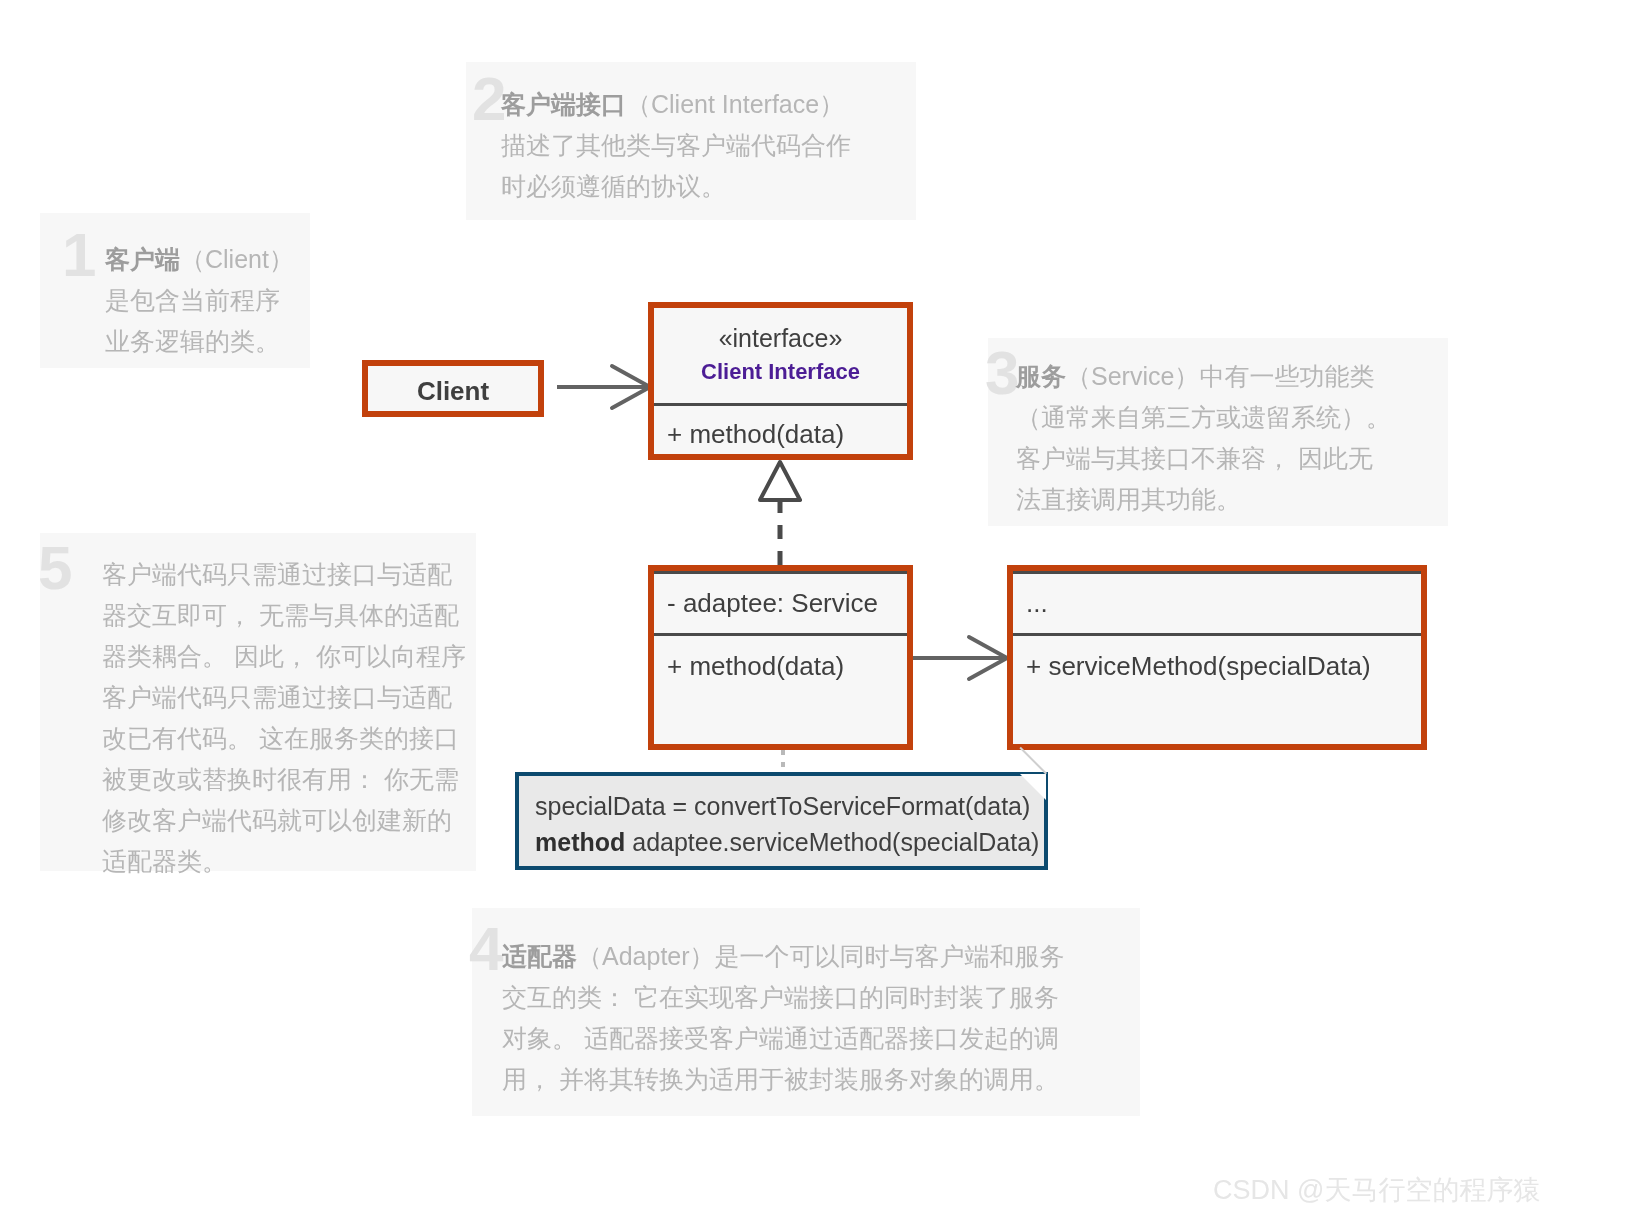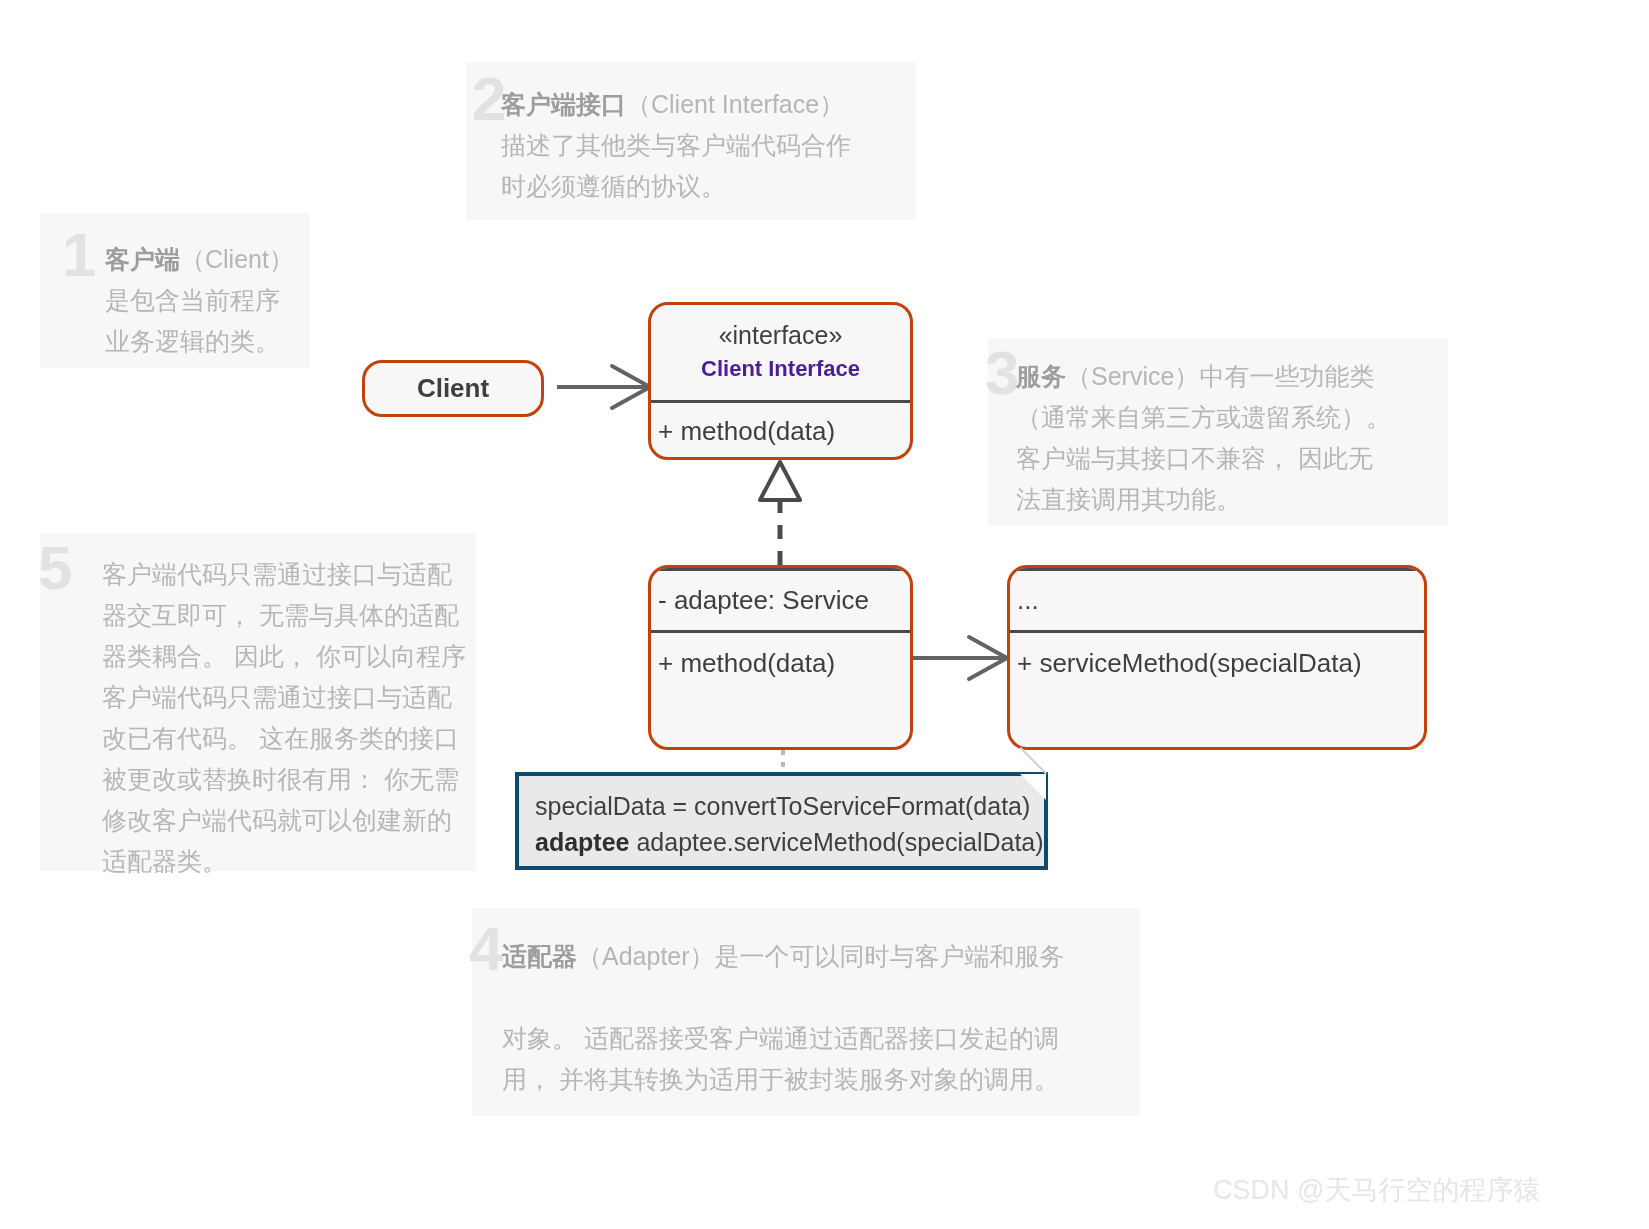--- a/index.html
+++ b/index.html
@@ -40,34 +40,34 @@
   }
   .note .body b {
     color: #9d9d9d;
     font-weight: 700;
   }
 
   
   .uml {
     position: absolute;
     box-sizing: border-box;
-    border: 3px solid #c2410c;
-    border-radius: 20px;
+    border: 6px solid #c2410c;
+    border-radius: 0;
     background: #f7f7f7;
     overflow: hidden;
   }
   .uml .cell {
     box-sizing: border-box;
     display: flex;
     align-items: center;
     color: #3f3f3f;
     font-size: 26px;
   }
   .uml .cell.center { justify-content: center; }
-  .uml .cell.left { justify-content: flex-start; padding-left: 7px; }
+  .uml .cell.left { justify-content: flex-start; padding-left: 13px; }
   .uml .divider {
     height: 3px;
     background: #4a4a4a;
     width: 100%;
   }
   .title-bold {
     font-weight: 700;
     font-size: 22px;
     color: #4c1d95;
   }
@@ -147,21 +147,21 @@
   <div class="body" style="left:28px; top:18px; width:440px;"><b>服务</b><span>（Service）</span><span>中有一些功能类</span><br><span>（通常来自第三方或遗留系统）。</span><br><span>客户端与其接口不兼容， 因此无</span><br><span>法直接调用其功能。</span></div>
 </div>
 
 <div class="note" style="left:40px; top:533px; width:436px; height:338px;">
   <span class="num" style="left:-2px; top:4px;">5</span>
   <div class="body" style="left:62px; top:21px; width:400px;"><span>客户端代码只需通过接口与适配</span><br><span>器交互即可， 无需与具体的适配</span><br><span>器类耦合。 因此， 你可以向程序</span><br><span>客户端代码只需通过接口与适配</span><br><span>改已有代码。 这在服务类的接口</span><br><span>被更改或替换时很有用： 你无需</span><br><span>修改客户端代码就可以创建新的</span><br><span>适配器类。</span></div>
 </div>
 
 <div class="note" style="left:472px; top:908px; width:668px; height:208px;">
   <span class="num" style="left:-3px; top:10px;">4</span>
-  <div class="body" style="left:30px; top:28px; width:650px;"><b>适配器</b><span>（Adapter）</span><span>是一个可以同时与客户端和服务</span><br><br><span>对象。 适配器接受客户端通过适配器接口发起的调</span><br><span>用， 并将其转换为适用于被封装服务对象的调用。</span></div>
+  <div class="body" style="left:30px; top:28px; width:650px;"><b>适配器</b><span>（Adapter）</span><span>是一个可以同时与客户端和服务</span><br><span>交互的类： 它在实现客户端接口的同时封装了服务</span><br><span>对象。 适配器接受客户端通过适配器接口发起的调</span><br><span>用， 并将其转换为适用于被封装服务对象的调用。</span></div>
 </div>
 
 <svg class="wires" viewBox="0 0 1649 1229" xmlns="http://www.w3.org/2000/svg">
 
   <g>
     <line x1="557" y1="387" x2="648" y2="387" stroke="#636363" stroke-width="4"></line>
     <polyline points="612,366 650,387 612,408" fill="none" stroke="#636363" stroke-width="4" stroke-linecap="round" stroke-linejoin="round"></polyline>
   </g>
 
   <g>
@@ -203,16 +203,16 @@
   <div class="divider"></div>
   <div class="cell left" style="height:59px;">...</div>
   <div class="divider"></div>
   <div class="cell left" style="height:60px;">+ serviceMethod(specialData)</div>
 </div>
 
 <div class="codenote" style="left:515px; top:772px; width:533px; height:98px;">
   <div class="fold"></div>
   <div class="foldline"></div>
   <div class="line" style="top:16px;">specialData = convertToServiceFormat(data)</div>
-  <div class="line" style="top:52px;"><b>adaptee</b><span> adaptee.serviceMethod(specialData)</span></div>
+  <div class="line" style="top:52px;"><b>method</b><span> adaptee.serviceMethod(specialData)</span></div>
 </div>
 
 <div class="watermark" style="left:1213px; top:1172px;">CSDN @天马行空的程序猿</div>
 
 </body></html>

